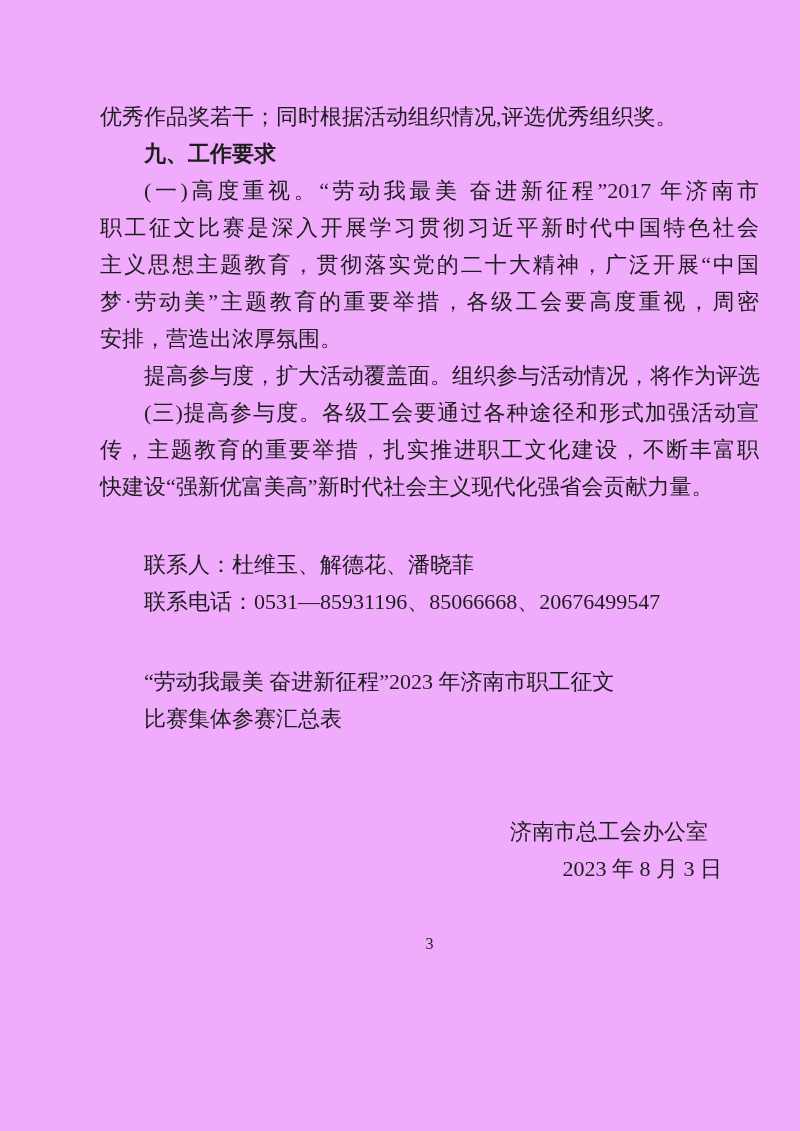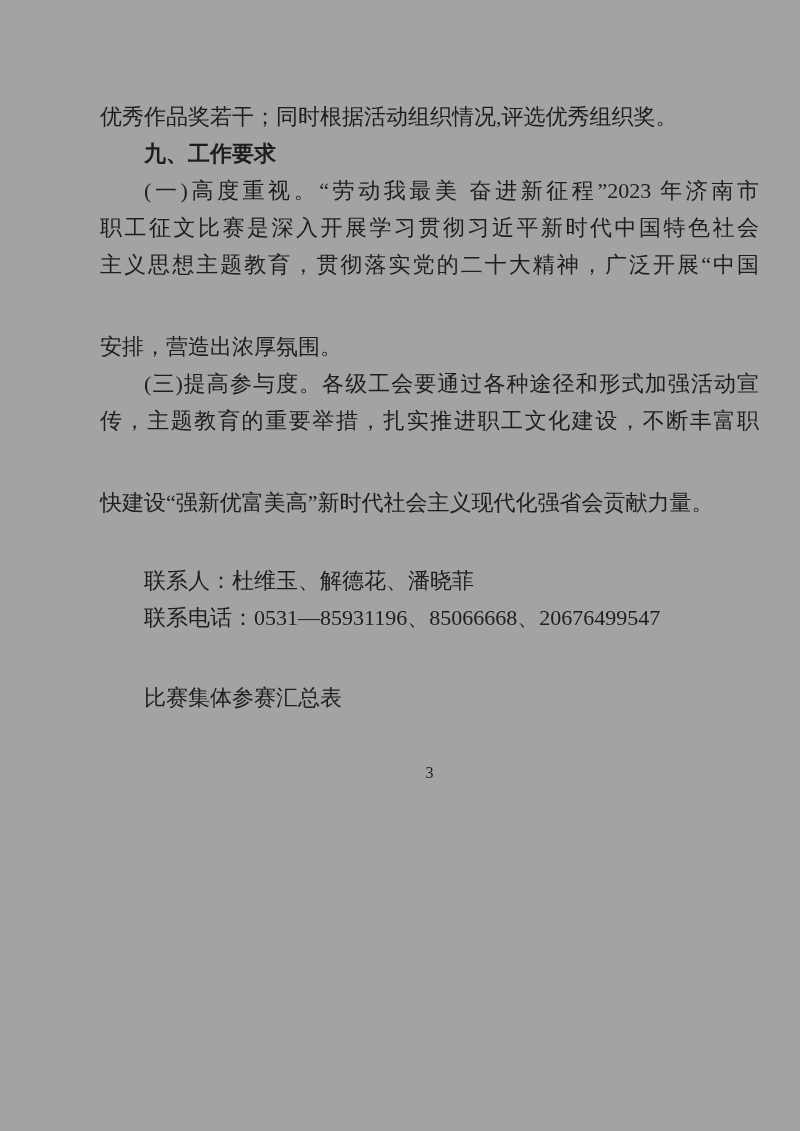--- a/index.html
+++ b/index.html
@@ -1,35 +1,35 @@
 <!DOCTYPE html>
 <html><head>
 <meta charset="utf-8">
 <style>
   html, body { margin: 0; padding: 0; background: #ffffff; }
   .page {
     position: relative;
     width: 800px;
     height: 1131px;
-    background: #a3a3a3;
+    background: #f0abfc;
     box-sizing: border-box;
     padding: 98px 41px 0 100px;
     font-family: "Liberation Serif", "DejaVu Serif", serif;
     font-size: 22px;
     line-height: 37px;
     color: #1d1d1d;
     overflow: hidden;
   }
   .line { white-space: nowrap; }
   .para .line {
     text-align: justify;
     text-align-last: justify;
   }
   .para .line:first-child { text-indent: 2em; }
-  .para .line:last-child { text-align-last: left; margin-top: 45px; }
+  .para .line:last-child { text-align-last: left; }
   .heading {
     font-family: "Liberation Sans", "DejaVu Sans", sans-serif;
     font-weight: 700;
     text-indent: 2em;
   }
   .indent2 { text-indent: 2em; }
   .contacts { margin-top: 41px; }
   .attachment {
     margin-top: 43px;
     display: flex;
@@ -54,42 +54,49 @@
 </head>
 <body>
 
 <div class="page">
 
   <div class="line">优秀作品奖若干；同时根据活动组织情况,评选优秀组织奖。</div>
 
   <div class="line heading">九、工作要求</div>
 
   <div class="para">
-      <div class="line">(一)高度重视。“劳动我最美 奋进新征程”2023 年济南市</div>
+      <div class="line">(一)高度重视。“劳动我最美 奋进新征程”2017 年济南市</div>
       <div class="line">职工征文比赛是深入开展学习贯彻习近平新时代中国特色社会</div>
       <div class="line">主义思想主题教育，贯彻落实党的二十大精神，广泛开展“中国</div>
+      <div class="line">梦·劳动美”主题教育的重要举措，各级工会要高度重视，周密</div>
       <div class="line">安排，营造出浓厚氛围。</div>
     </div>
 
   <div class="para">
+      <div class="line">提高参与度，扩大活动覆盖面。组织参与活动情况，将作为评选</div>
     </div>
 
   <div class="para">
       <div class="line">(三)提高参与度。各级工会要通过各种途径和形式加强活动宣</div>
       <div class="line">传，主题教育的重要举措，扎实推进职工文化建设，不断丰富职</div>
       <div class="line">快建设“强新优富美高”新时代社会主义现代化强省会贡献力量。</div>
     </div>
 
   <div class="contacts">
     <div class="line indent2">联系人：杜维玉、解德花、潘晓菲</div>
     <div class="line indent2">联系电话：0531—85931196、85066668、20676499547</div>
   </div>
 
   <div class="attachment">
     <div class="attach-lines">
+        <div class="line">“劳动我最美 奋进新征程”2023 年济南市职工征文</div>
         <div class="line">比赛集体参赛汇总表</div>
       </div>
   </div>
 
+  <div class="signature">
+    <div class="line sig-org">济南市总工会办公室</div>
+    <div class="line sig-date">2023 年 8 月 3 日</div>
+  </div>
 
   <div class="page-number">3</div>
 
 </div>
 
 </body></html>

